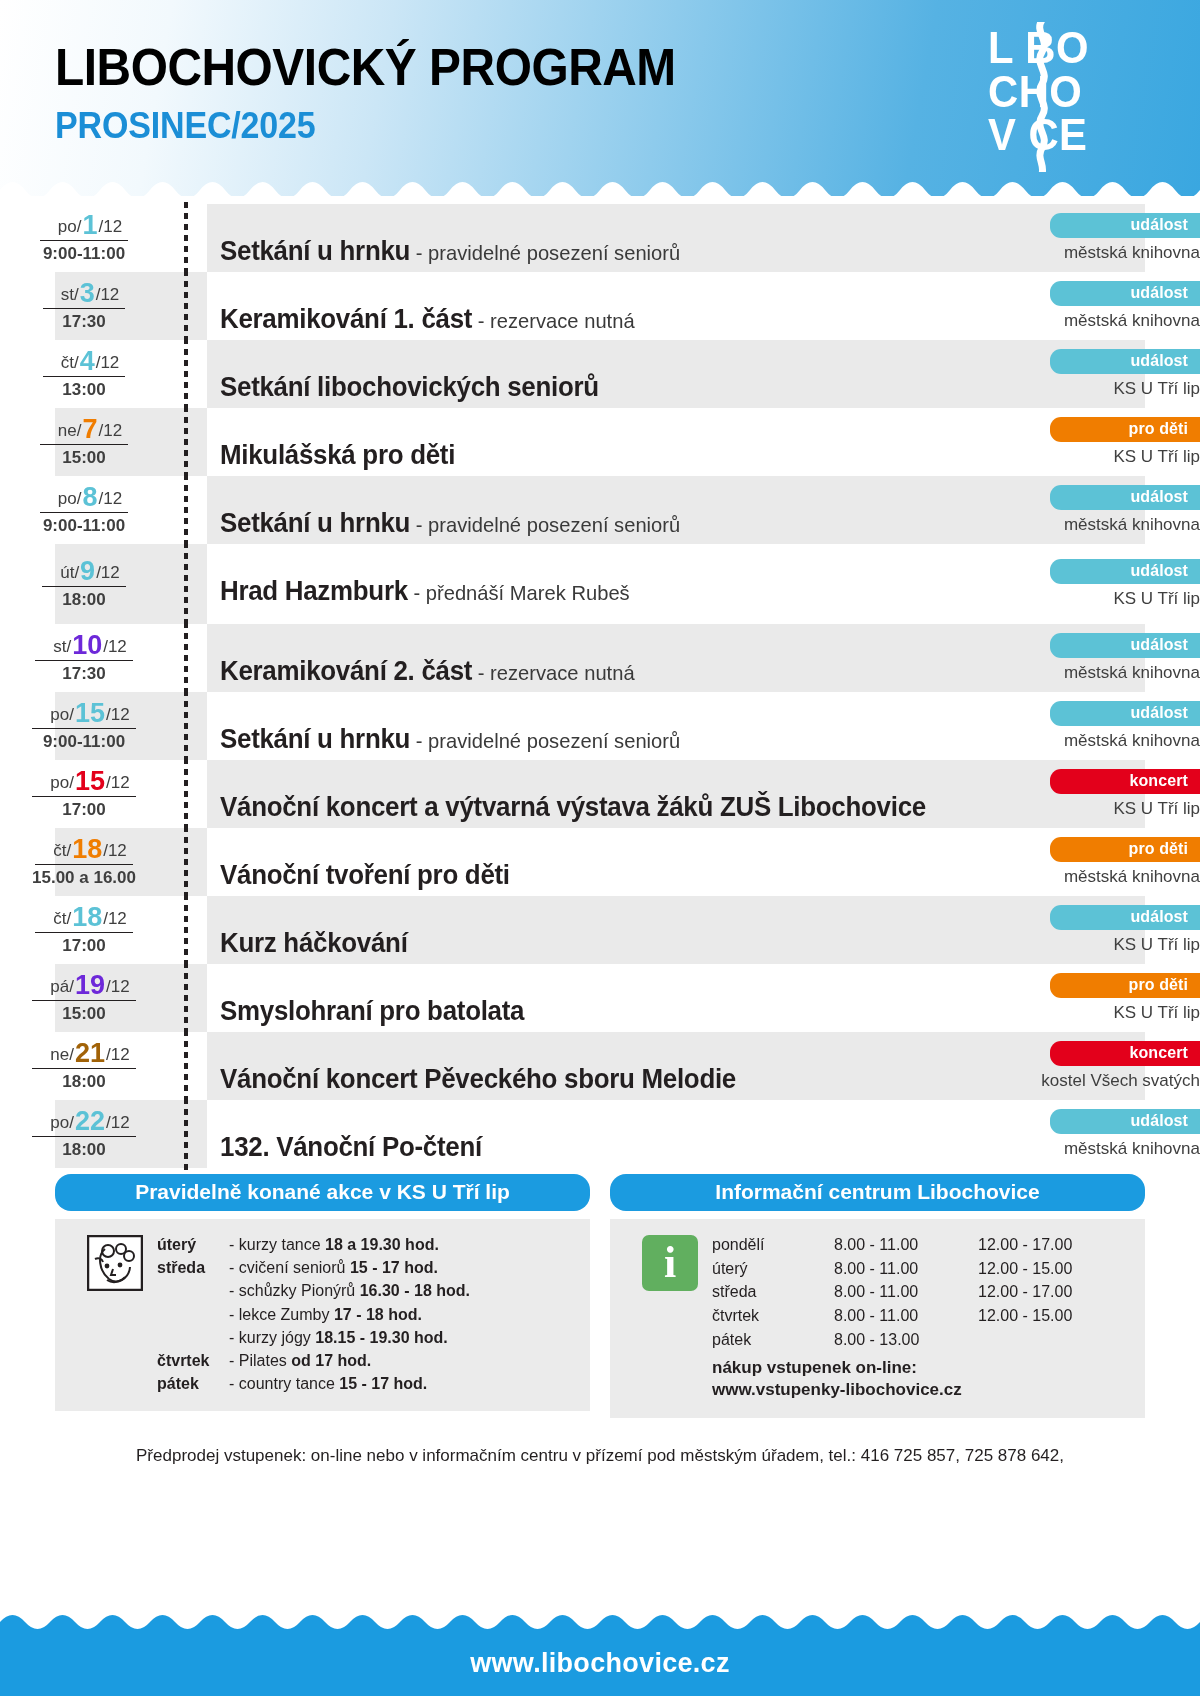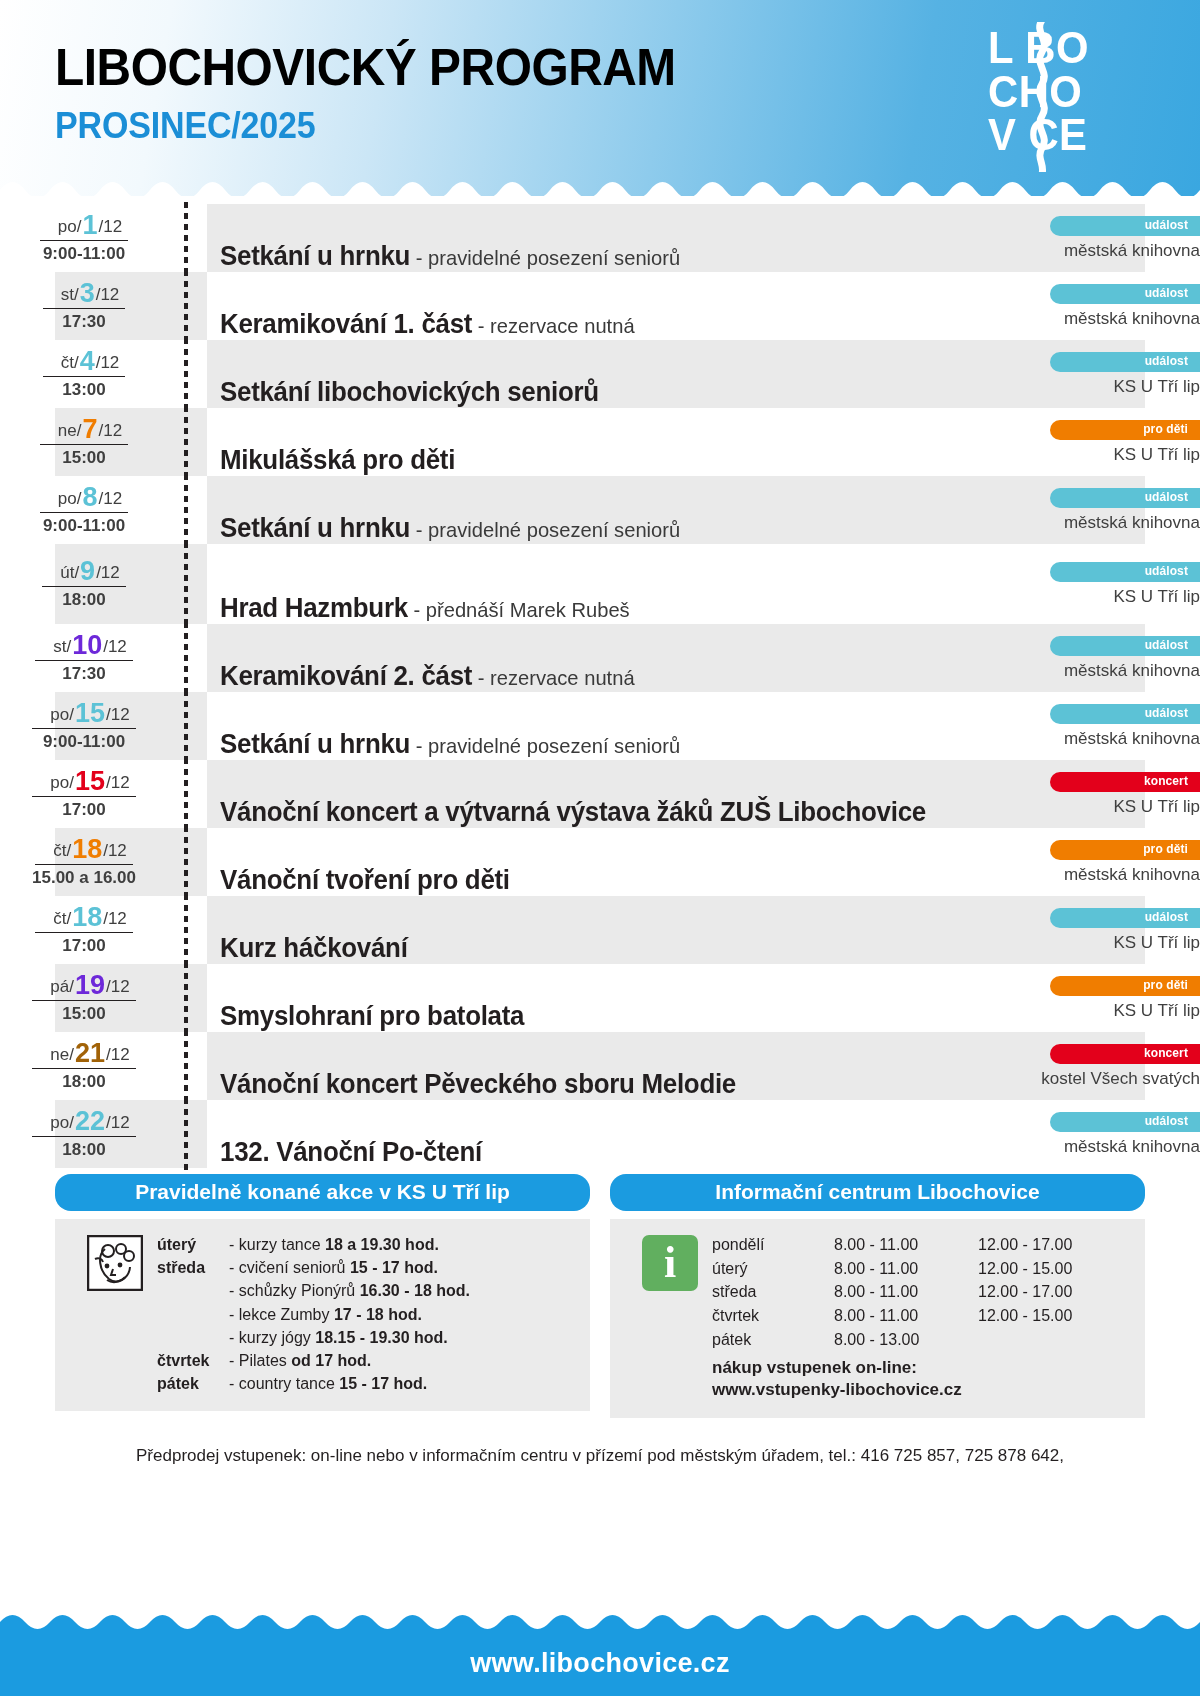--- a/index.html
+++ b/index.html
@@ -100,23 +100,24 @@
   }
   .divider-col::before{
     content:""; position:absolute; left:4px; top:-2px; bottom:-2px;
     width:4px;
     background-image:linear-gradient(#231f20 58%, transparent 58%);
     background-size:4px 11px;
   }
 
   .main-cell {
     flex:1 1 auto;
-    display:flex; flex-direction:column; justify-content:flex-end;
+    display:flex; flex-direction:column; justify-content:flex-start;
     padding-left:28px;
     min-width:0;
+    margin-top:32px;
   }
   .ev-title {
     font-size:27px; font-weight:bold; color:#231f20;
     white-space:nowrap; letter-spacing:-0.3px;
     transform:scaleX(0.96); transform-origin:left center;
   }
   .ev-title .ev-sub {
     font-size:21px; font-weight:normal; color:#3a3a3a;
     letter-spacing:0;
   }
@@ -130,21 +131,21 @@
     display:flex; flex-direction:column;
     align-items:flex-end; justify-content:center;
     padding-right:0px;
   }
   .badge {
     display:inline-block;
     min-width:150px;
     text-align:right;
     padding:2px 12px 3px 18px;
     border-radius:11px 0 0 11px;
-    color:#ffffff; font-size:12px; font-weight:bold;
+    color:#ffffff; font-size:16px; font-weight:bold;
     line-height:1.25;
     letter-spacing:0.1px;
   }
   .venue {
     font-size:17px; color:#3f3f3f; margin-top:5px;
     white-space:nowrap;
   }
   .event-row > * { position:relative; z-index:1; }
   .stripe-date { position:absolute; left:55px; width:152px; background:#eaeaea; z-index:0;}
   .stripe-main { position:absolute; left:207px; right:55px; background:#eaeaea; z-index:0;}

